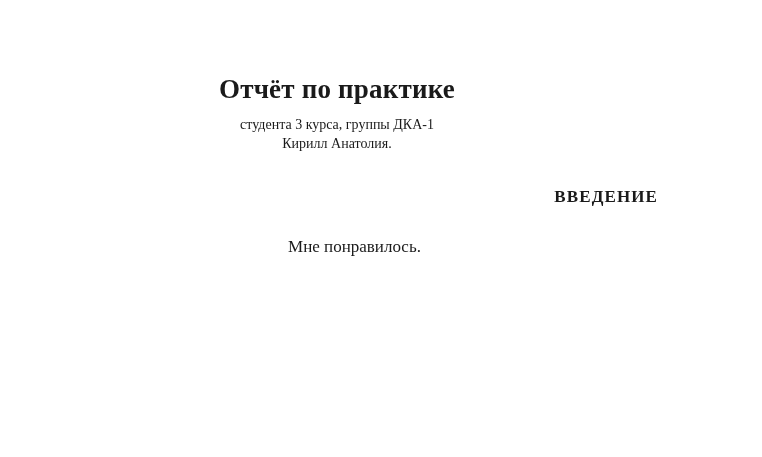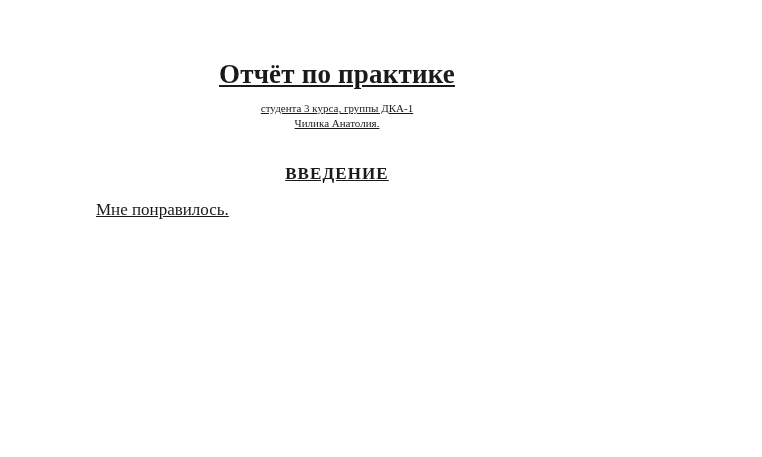--- a/index.html
+++ b/index.html
@@ -12,43 +12,42 @@
     background: #ffffff;
     font-family: "Liberation Serif", "DejaVu Serif", serif;
     color: #1a1a1a;
     overflow: hidden;
   }
   .page {
     position: relative;
     width: 674px;
     height: 457px;
     box-sizing: border-box;
-    padding: 1px;
-    text-decoration: underline;
+    padding: 16px;
   }
   .doc-title {
     text-align: center;
     font-size: 27px;
     font-weight: bold;
     letter-spacing: 0.2px;
     margin: 0;
     padding-top: 58px;
     line-height: 1.15;
   }
   .subtitle-block {
     text-align: center;
-    font-size: 11px;
+    font-size: 14px;
     line-height: 1.32;
     margin-top: 11px;
   }
   .subtitle-line {
     display: block;
   }
   .section-heading {
-    text-align: center;
+    text-align: right;
     font-size: 17px;
     letter-spacing: 1.1px;
     margin: 0;
   }
   .section-intro {
     margin-top: 34px;
   }
   .section-conclusion {
     margin-top: 34px;
   }
@@ -56,34 +55,35 @@
     font-size: 17px;
     line-height: 1.47;
     text-align: left;
     margin: 0;
     padding: 0 60px 0 95px;
   }
   .intro-body {
     margin-top: 28px;
   }
   .conclusion-body {
-    margin-top: 14px;
+    margin-top: 28px;
     padding-left: 95px;
+    text-align: center;
   }
 </style>
 </head>
 <body>
 
 <div class="page">
 
   <h1 class="doc-title">Отчёт по практике</h1>
 
   <div class="subtitle-block">
     <span class="subtitle-line">студента 3 курса, группы ДКА-1</span>
-    <span class="subtitle-line">Чилика Анатолия.</span>
+    <span class="subtitle-line">Кирилл Анатолия.</span>
   </div>
 
   <h2 class="section-heading section-intro">ВВЕДЕНИЕ</h2>
 
 
 
   <p class="body-text conclusion-body">Мне понравилось.</p>
 
 </div>
 

